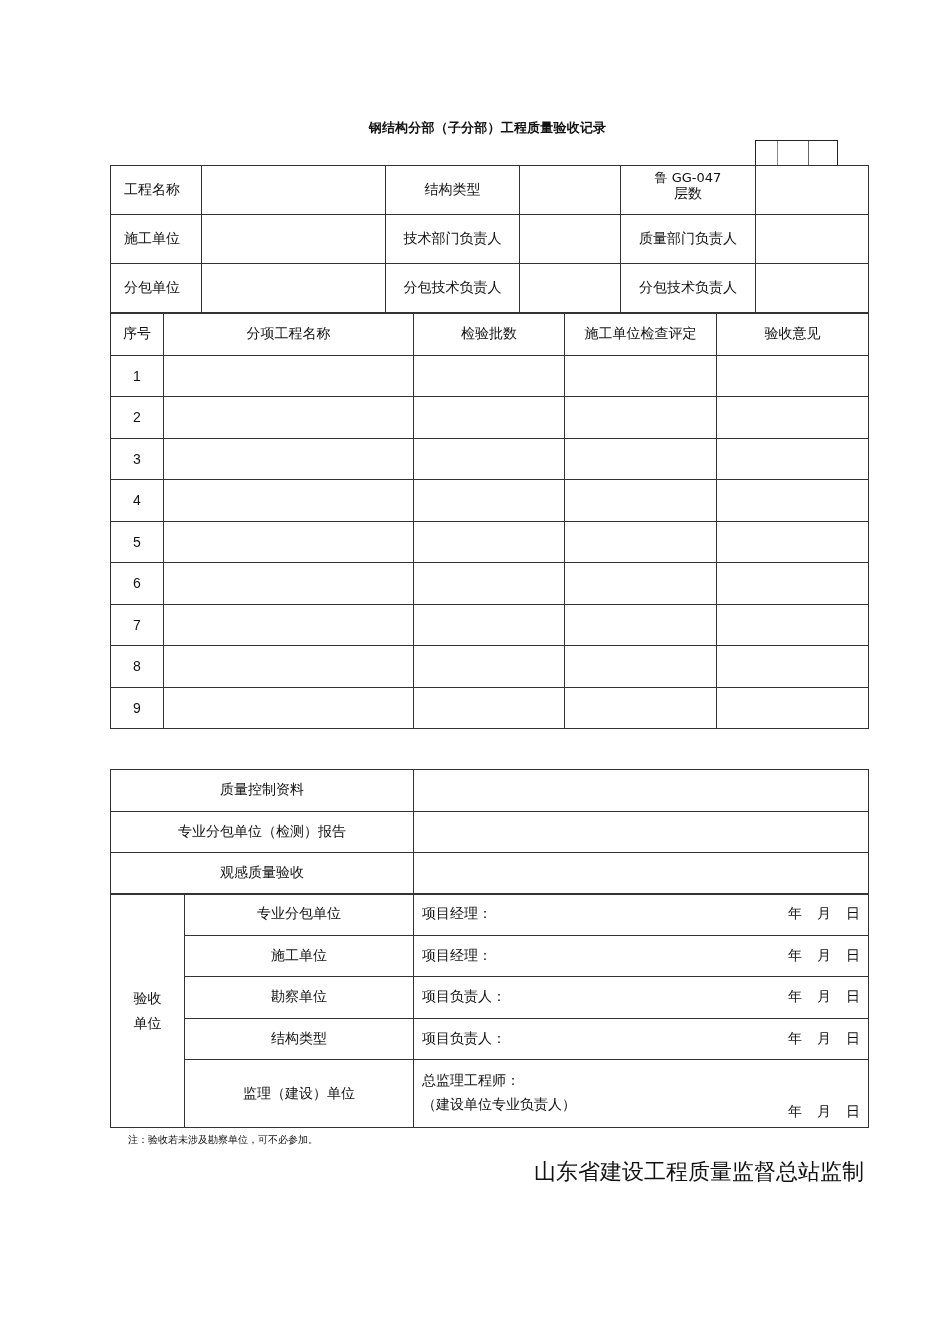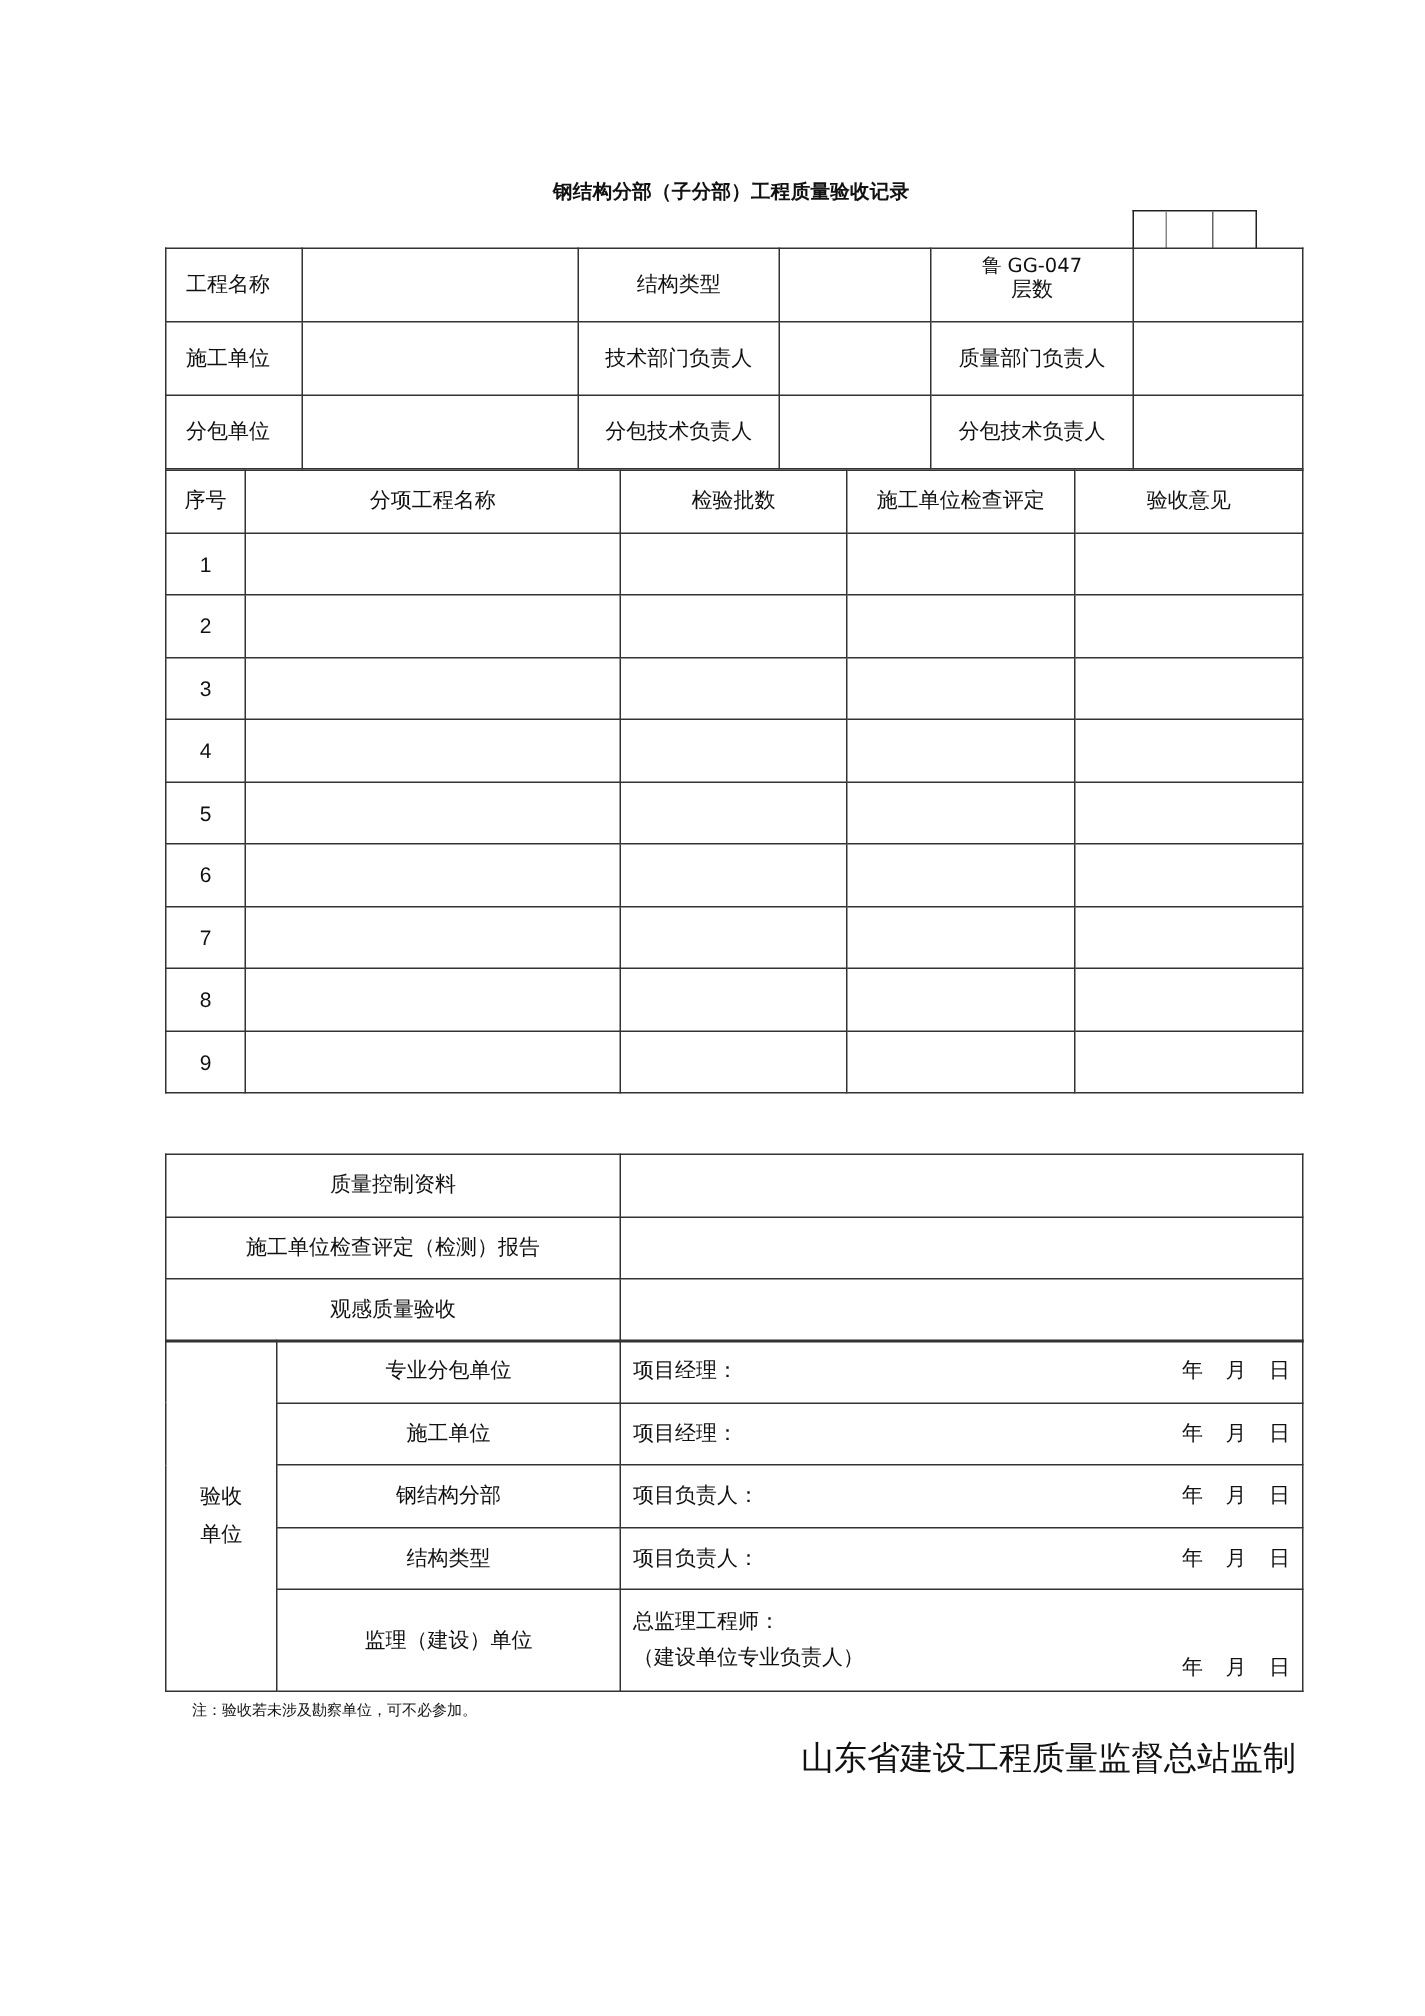--- a/index.html
+++ b/index.html
@@ -179,21 +179,21 @@
   <colgroup>
     <col style="width:303px">
       <col style="width:455px">
   </colgroup>
   <tbody>
       <tr>
     <td>质量控制资料</td>
     <td></td>
   </tr>
   <tr>
-    <td>施工单位检查评定（检测）报告</td>
+    <td>专业分包单位（检测）报告</td>
     <td></td>
   </tr>
   <tr>
     <td>观感质量验收</td>
     <td></td>
   </tr>
 </tbody>
   </table>
 
 <table class="t4">
@@ -219,21 +219,21 @@
   <tr>
     <td>施工单位</td>
     <td class="sign">
       <span>项目经理：</span>
       <span class="date">
         <span>年</span><span>月</span><span>日</span>
       </span>
     </td>
   </tr>
   <tr>
-    <td>钢结构分部</td>
+    <td>勘察单位</td>
     <td class="sign">
       <span>项目负责人：</span>
       <span class="date">
         <span>年</span><span>月</span><span>日</span>
       </span>
     </td>
   </tr>
   <tr>
     <td>结构类型</td>
     <td class="sign">

